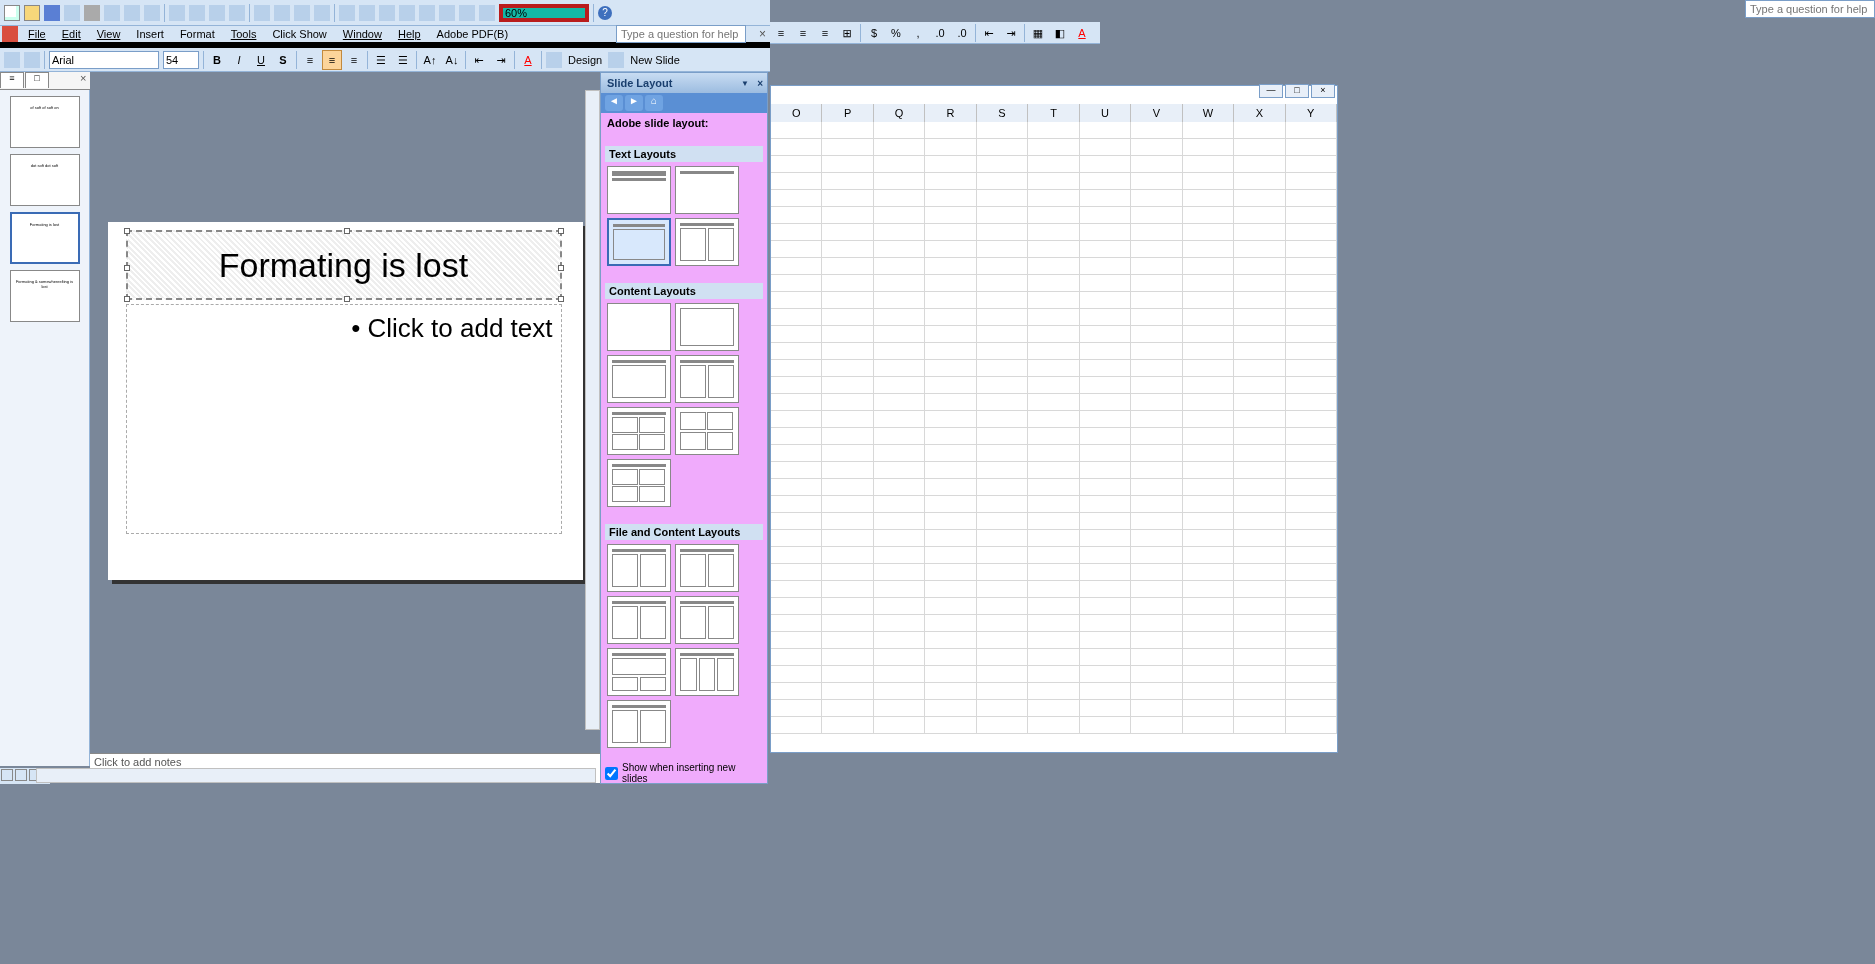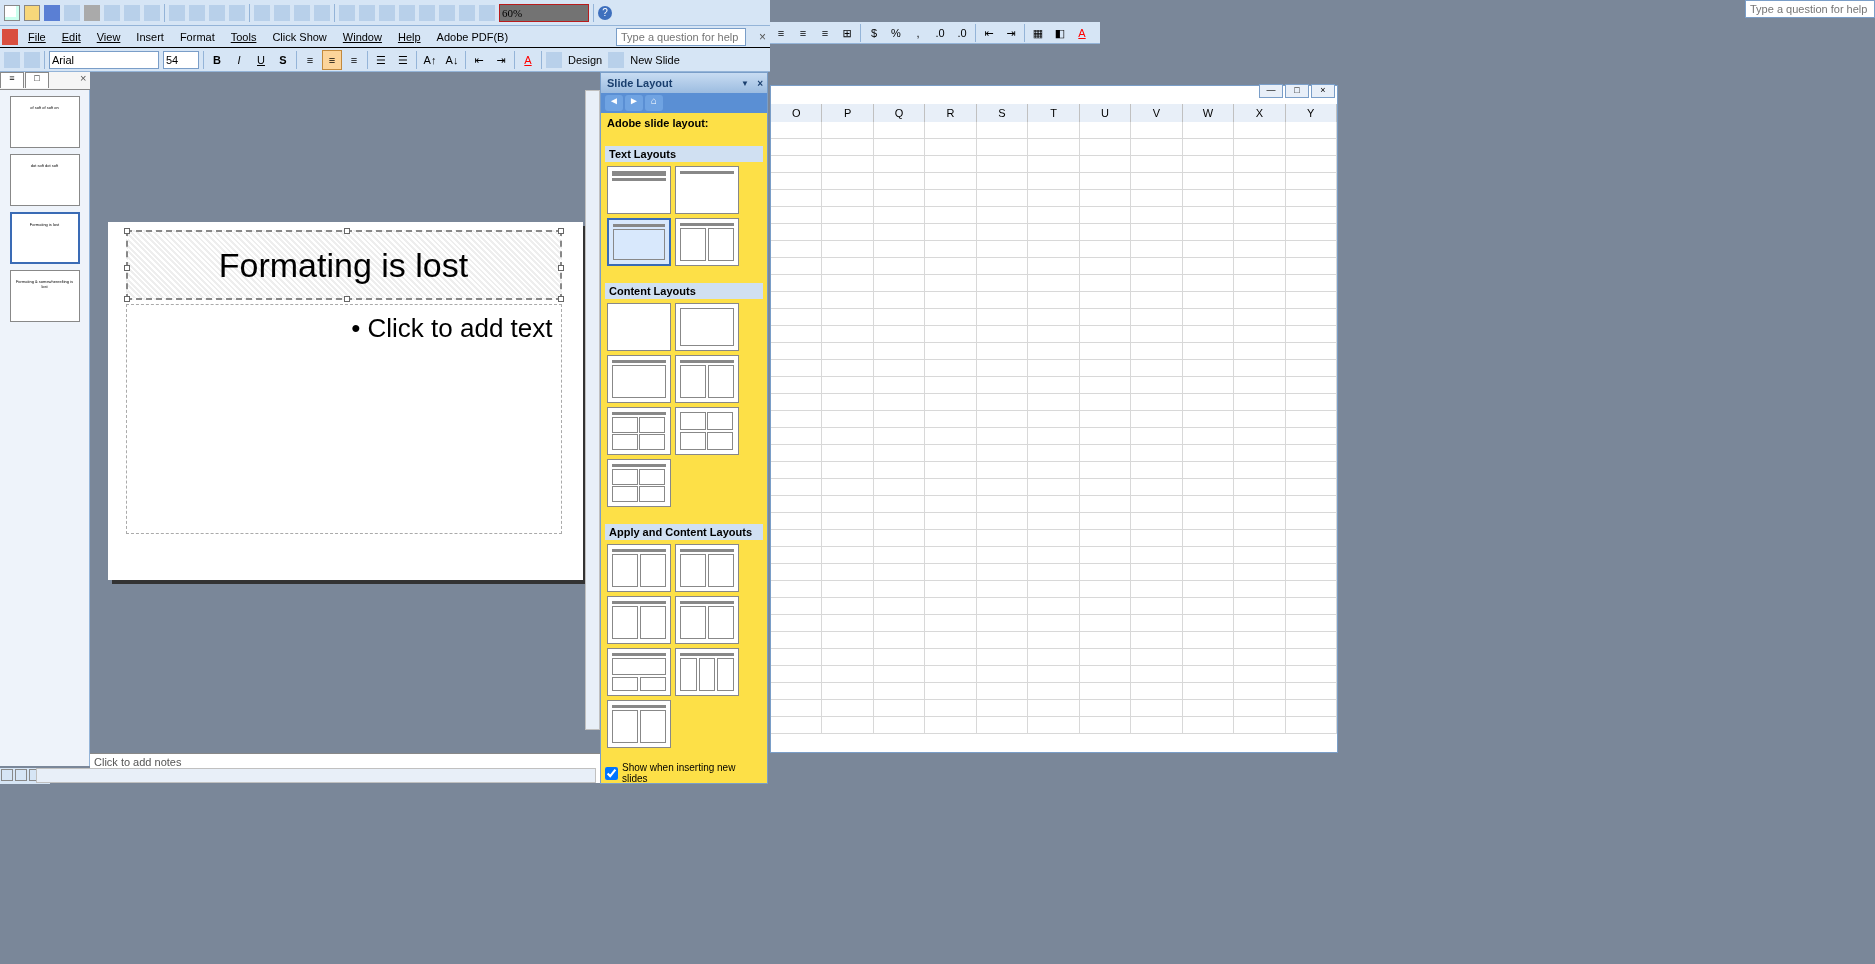--- a/index.html
+++ b/index.html
@@ -2,25 +2,25 @@
 <html><head>
 <meta charset="utf-8">
 <style>
 * { box-sizing: border-box; margin: 0; padding: 0; font-family: Tahoma, Arial, sans-serif; }
 body { width: 1875px; height: 964px; background: #7a8799; overflow: hidden; position: relative; }
 
 
 .top-toolbar { position: absolute; top: 0; left: 0; width: 770px; height: 26px; background: #d6e5f5; display: flex; align-items: center; padding: 0 2px; border-bottom: 1px solid #94b4d8; }
 .tb-icon { width: 16px; height: 16px; margin: 0 2px; border: 1px solid transparent; cursor: pointer; }
 .tb-sep { width: 1px; height: 18px; background: #94b4d8; margin: 0 2px; }
-.tb-zoom { width: 90px; height: 18px; font-size: 11px; border: 1px solid #b91c1c; background: #737373; padding: 0 2px; margin: 0 2px; font-family: Liberation Serif, serif; }
+.tb-zoom { width: 90px; height: 18px; font-size: 11px; border: 4px solid #b91c1c; background: #14b8a6; padding: 0 2px; margin: 0 2px; }
 .tb-help { width: 14px; height: 14px; border-radius: 50%; background: #3e6fbd; color: #fff; font-size: 10px; text-align: center; line-height: 14px; margin: 0 2px; }
 
 
-.menu-bar { position: absolute; top: 26px; left: 0; width: 770px; height: 22px; background: #d6e5f5; display: flex; align-items: center; border-bottom: 1px solid #000000; }
+.menu-bar { position: absolute; top: 26px; left: 0; width: 770px; height: 22px; background: #d6e5f5; display: flex; align-items: center; border-bottom: 6px solid #000000; }
 .app-icon { width: 16px; height: 16px; margin: 0 2px; background: #d94e3e; }
 .menu-item { font-size: 11px; padding: 2px 8px; cursor: pointer; }
 .menu-item span.underline { text-decoration: underline; }
 .menu-help-input { position: absolute; right: 24px; width: 130px; height: 18px; font-size: 11px; border: 1px solid #7a9ec8; background: #fff; color: #888; padding: 0 4px; }
 .menu-close { position: absolute; right: 4px; font-size: 12px; color: #555; cursor: pointer; }
 
 
 .fmt-toolbar { position: absolute; top: 48px; left: 0; width: 770px; height: 24px; background: #d6e5f5; display: flex; align-items: center; padding: 0 2px; border-bottom: 1px solid #94b4d8; }
 .tb-icon-sm { width: 16px; height: 16px; margin: 0 2px; cursor: pointer; }
 .font-select { width: 110px; height: 18px; font-size: 11px; border: 1px solid #7a9ec8; background: #fff; padding: 0 2px; margin: 0 2px; }
@@ -49,21 +49,21 @@
 .body-text { font-size: 26px; font-family: Arial; color: #000; }
 
 
 .notes-pane { position: absolute; top: 738px; left: 90px; width: 510px; height: 30px; background: #fff; border-top: 1px solid #888; font-size: 11px; color: #555; padding: 2px 4px; margin-top: 15px; }
 
 
 .view-btns { position: absolute; top: 768px; left: 0; width: 50px; height: 16px; background: #d6e5f5; display: flex; }
 .view-btn { width: 12px; height: 12px; border: 1px solid #888; margin: 1px; cursor: pointer; }
 
 
-.task-pane { position: absolute; top: 72px; left: 600px; width: 168px; height: 712px; background: #fde047; border: 1px solid #7a9ec8; display: flex; flex-direction: column; }
+.task-pane { position: absolute; top: 72px; left: 600px; width: 168px; height: 712px; background: #f0abfc; border: 1px solid #7a9ec8; display: flex; flex-direction: column; }
 .task-title { height: 20px; background: linear-gradient(#c8dcf2, #9cbce0); font-size: 11px; font-weight: bold; color: #1a3f6e; padding: 3px 6px; display: flex; align-items: center; }
 .task-title-close { position: absolute; right: 4px; font-size: 10px; cursor: pointer; }
 .task-title-arrow { position: absolute; right: 18px; font-size: 8px; cursor: pointer; }
 .task-nav { height: 20px; background: #5a8fd4; display: flex; align-items: center; padding: 0 4px; }
 .task-nav-btn { width: 18px; height: 16px; border-radius: 3px; background: #6fa3e2; margin-right: 2px; cursor: pointer; text-align: center; font-size: 10px; color: #fff; }
 .task-apply { font-size: 11px; font-weight: bold; padding: 4px 6px; color: #000; }
 .task-scroll { flex: 1; overflow-y: auto; padding: 0 4px; }
 .task-section { font-size: 11px; font-weight: bold; background: #d0e0f2; padding: 2px 4px; margin-top: 13px; }
 .layout-grid { display: flex; flex-wrap: wrap; gap: 4px; padding: 4px 2px; }
 .layout-item { width: 64px; height: 48px; background: #fff; border: 1px solid #888; cursor: pointer; padding: 4px; display: flex; flex-direction: column; gap: 2px; }
@@ -304,21 +304,21 @@
       <div class="layout-item">
           <div class="lay-line"></div>
           <div class="lay-quad">
             <div class="lay-q"></div>
             <div class="lay-q"></div>
             <div class="lay-q"></div>
             <div class="lay-q"></div>
           </div>
         </div>
     </div>
-    <div class="task-section">Apply and Content Layouts</div>
+    <div class="task-section">File and Content Layouts</div>
     <div class="layout-grid">
       <div class="layout-item">
           <div class="lay-line"></div>
           <div class="lay-row">
             <div class="lay-box"></div>
             <div class="lay-box"></div>
           </div>
         </div>
       <div class="layout-item">
           <div class="lay-line"></div>

